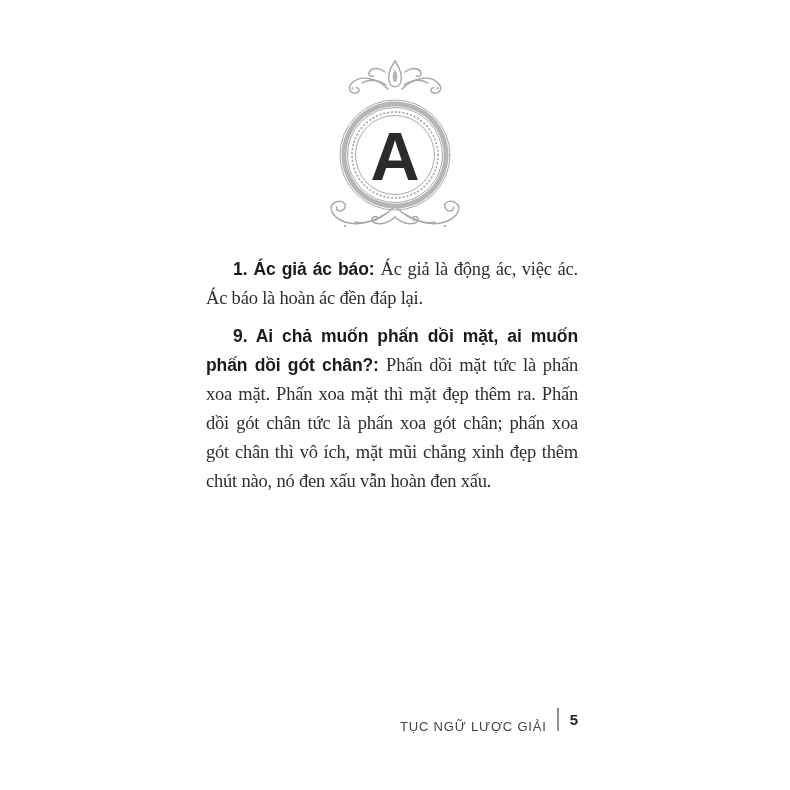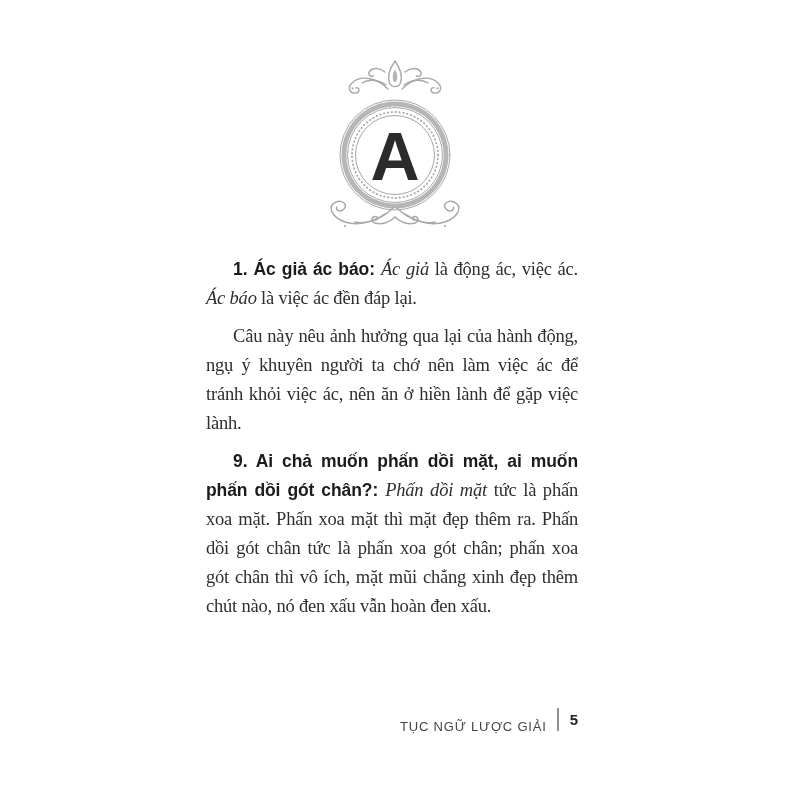--- a/index.html
+++ b/index.html
@@ -17,21 +17,21 @@
   .text-block{
     position:absolute;left:206px;top:255px;width:372px;
     color:#2e2e2e;font-size:18.5px;line-height:29px;
     text-align:justify;letter-spacing:-0.2px;
   }
   .para{margin:0 0 9px 0;text-indent:27px;}
   .seg-bold{
     font-family:"Liberation Sans", sans-serif;
     font-weight:700;font-size:17.5px;color:#1b1b1b;letter-spacing:-0.1px;
   }
-  .seg-italic{font-style:italic;}
+  .seg-italic{}
   
   .footer{
     position:absolute;left:206px;top:703px;width:372px;height:32px;
     display:flex;align-items:center;justify-content:flex-end;
   }
   .footer-title{
     font-family:"Liberation Sans", sans-serif;
     font-size:13px;letter-spacing:0.8px;color:#454545;font-weight:400;margin-top:14px;
   }
   .footer-sep{width:2px;height:23px;background:#8f8f8f;margin:0 11px 0 10px;}
@@ -73,24 +73,23 @@
           <circle cx="37" cy="170" r="1.1" fill="#a8a8a8" stroke="none"></circle>
         </g>
         <use href="#scrollL" transform="matrix(-1,0,0,1,174,0)"></use>
       </g>
       <text x="87" y="124" text-anchor="middle" font-family="Liberation Sans, sans-serif" font-size="68" font-weight="800" fill="#2b2b2b">A</text>
     </svg>
   </div>
 
   <div class="text-block">
 
-    <p class="para"><span class="seg-bold">1. Ác giả ác báo: </span><span class="seg-italic">Ác giả</span><span> là động ác, việc ác. </span><span class="seg-italic">Ác báo</span><span> là việc ác đền đáp lại.</span></p>
+    <p class="para"><span class="seg-bold">1. Ác giả ác báo: </span><span class="seg-italic">Ác giả</span><span> là động ác, việc ác. </span><span class="seg-italic">Ác báo</span><span> là hoàn ác đền đáp lại.</span></p>
 
 
-    <p class="para"><span>Câu này nêu ảnh hưởng qua lại của hành động, ngụ ý khuyên người ta chớ nên làm việc ác để tránh khỏi việc ác, nên ăn ở hiền lành để gặp việc lành.</span></p>
 
     <p class="para"><span class="seg-bold">9. Ai chả muốn phấn dồi mặt, ai muốn phấn dồi gót chân?: </span><span class="seg-italic">Phấn dồi mặt</span><span> tức là phấn xoa mặt. Phấn xoa mặt thì mặt đẹp thêm ra. Phấn dồi gót chân tức là phấn xoa gót chân; phấn xoa gót chân thì vô ích, mặt mũi chẳng xinh đẹp thêm chút nào, nó đen xấu vẫn hoàn đen xấu.</span></p>
 
   </div>
 
   <div class="footer">
     <span class="footer-title">TỤC NGỮ LƯỢC GIẢI</span>
     <span class="footer-sep"></span>
     <span class="footer-page">5</span>
   </div>

